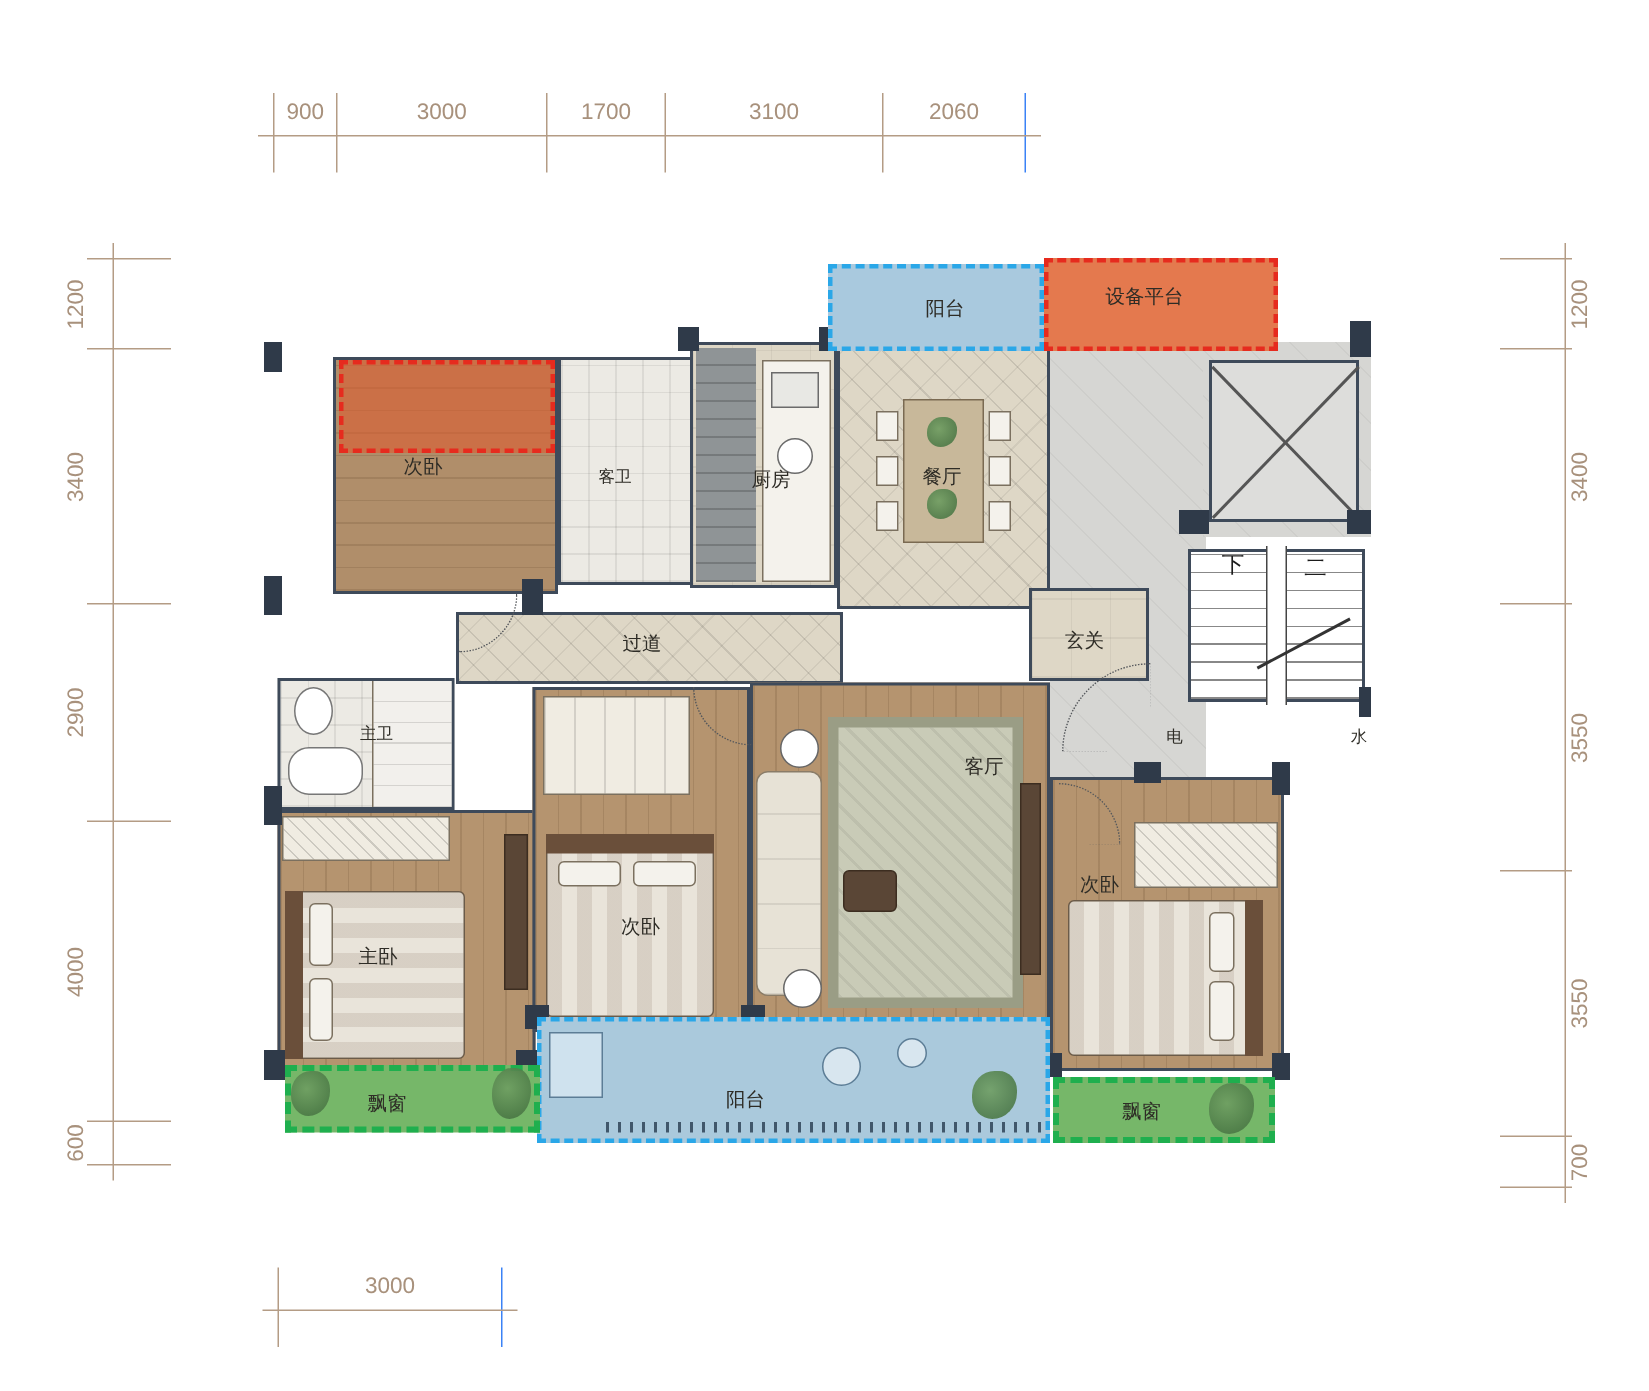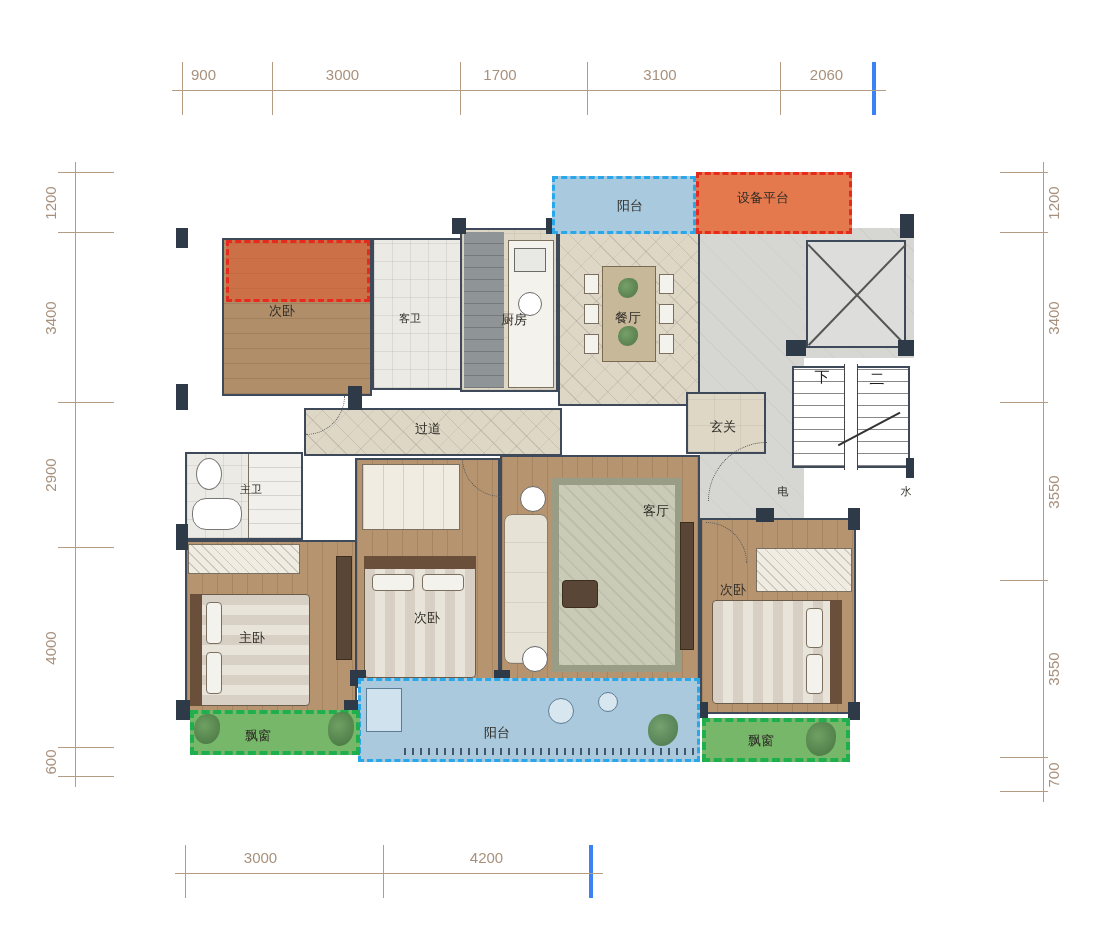--- a/index.html
+++ b/index.html
@@ -1,25 +1,25 @@
 <!DOCTYPE html>
 <html><head>
 <meta charset="utf-8">
 <style>
   html,body{margin:0;padding:0;background:#fff;}
   body{width:1099px;height:927px;position:relative;overflow:hidden;
        font-family:"Liberation Sans",sans-serif;}
   #canvas{position:absolute;inset:0;}
 
   
-  .dim{position:absolute;color:#a8917c;font-size:15px;gap:48px;}
+  .dim{position:absolute;color:#a8917c;font-size:15px;}
   .dim .dc{position:relative;box-sizing:border-box;}
   .dim-h{display:flex;height:53px;}
   .dim-h .dc{border-left:1px solid #b49c85;height:100%;}
-  .dim-h .dc:last-child{border-right:4px solid #3b82f6;padding-left:16px;}
+  .dim-h .dc:last-child{border-right:1px solid #3b82f6;padding-left:16px;}
   .dim-h .dc span{position:absolute;top:4px;left:50%;transform:translateX(-50%);white-space:nowrap;}
   .dim-h::after{content:"";position:absolute;left:-10px;right:-10px;top:28px;border-top:1px solid #b49c85;}
   .dim-v .dc{border-top:1px solid #b49c85;width:100%;}
   .dim-v .dc:last-child{border-bottom:1px solid #b49c85;}
   .dim-v .dc span{position:absolute;top:50%;writing-mode:vertical-rl;transform:translateY(-50%) rotate(180deg);white-space:nowrap;}
   #dim-left{left:58px;top:172px;width:56px;}
   #dim-left::after{content:"";position:absolute;left:17px;top:-10px;bottom:-10px;border-left:1px solid #b49c85;}
   #dim-left .dc span{left:-16px;}
   #dim-right{left:1000px;top:172px;width:48px;}
   #dim-right::after{content:"";position:absolute;left:43px;top:-10px;bottom:-10px;border-left:1px solid #b49c85;}
@@ -72,23 +72,20 @@
         <span>3100</span>
       </div>
     <div class="dc" style="width:96px">
         <span>2060</span>
       </div>
   </div>
 
   <div class="dim dim-h" id="dim-bottom" style="left:185px;top:845px;">
     <div class="dc" style="width:150px">
         <span>3000</span>
-      </div>
-    <div class="dc" style="width:210px">
-        <span>4200</span>
       </div>
   </div>
 
   <div class="dim dim-v" id="dim-left">
     <div class="dc" style="height:60px">
         <span>1200</span>
       </div>
     <div class="dc" style="height:170px">
         <span>3400</span>
       </div>

